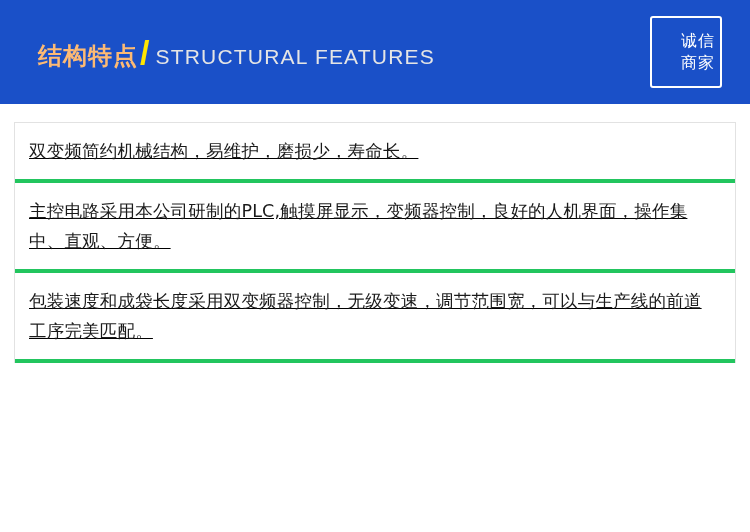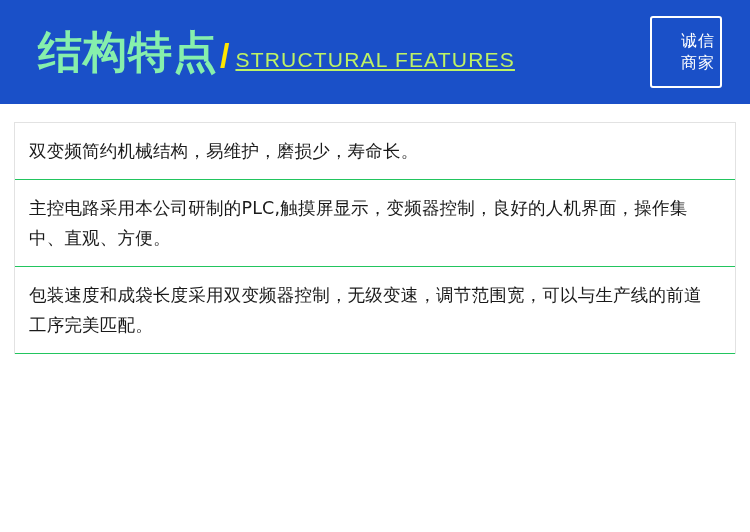--- a/index.html
+++ b/index.html
@@ -32,40 +32,40 @@
   .banner-titles {
     position: absolute;
     left: 38px;
     top: 50%;
     transform: translateY(-50%);
     display: flex;
     align-items: baseline;
     white-space: nowrap;
   }
   .title-cn {
-    font-size: 44px;
+    font-size: 24px;
     font-weight: bold;
-    color: #86efac;
+    color: #fdba74;
     letter-spacing: 1px;
     line-height: 1;
+    font-family: Liberation Serif, serif;
   }
   .title-slash {
     font-size: 34px;
     font-weight: bold;
     color: #ffe600;
     line-height: 1;
     margin-left: 2px;
     margin-right: 6px;
   }
   .title-en {
     font-size: 21px;
-    color: #bef264;
+    color: #e5e5e5;
     letter-spacing: 1.2px;
     line-height: 1;
-    text-decoration: underline;
   }
   
   .badge {
     position: absolute;
     right: 28px;
     top: 16px;
     width: 72px;
     height: 72px;
     border: 2px solid #ffffff;
     border-radius: 3px;
@@ -89,23 +89,24 @@
     position: absolute;
     left: 14px;
     top: 122px;
     width: 722px;
     border: 1px solid #e2e2e2;
     border-bottom: none;
     box-sizing: border-box;
     background: #ffffff;
   }
   .feature-row {
-    border-bottom: 1px solid #22c55e;
+    border-bottom: 4px solid #22c55e;
     box-sizing: border-box;
     padding: 13px 16px 13px 14px;
+    text-decoration: underline;
   }
   .feature-text {
     font-size: 17.5px;
     color: #1a1a1a;
     line-height: 30px;
     letter-spacing: 0.2px;
     font-family: "DejaVu Sans", "Liberation Sans", sans-serif;
   }
 </style>
 </head>

